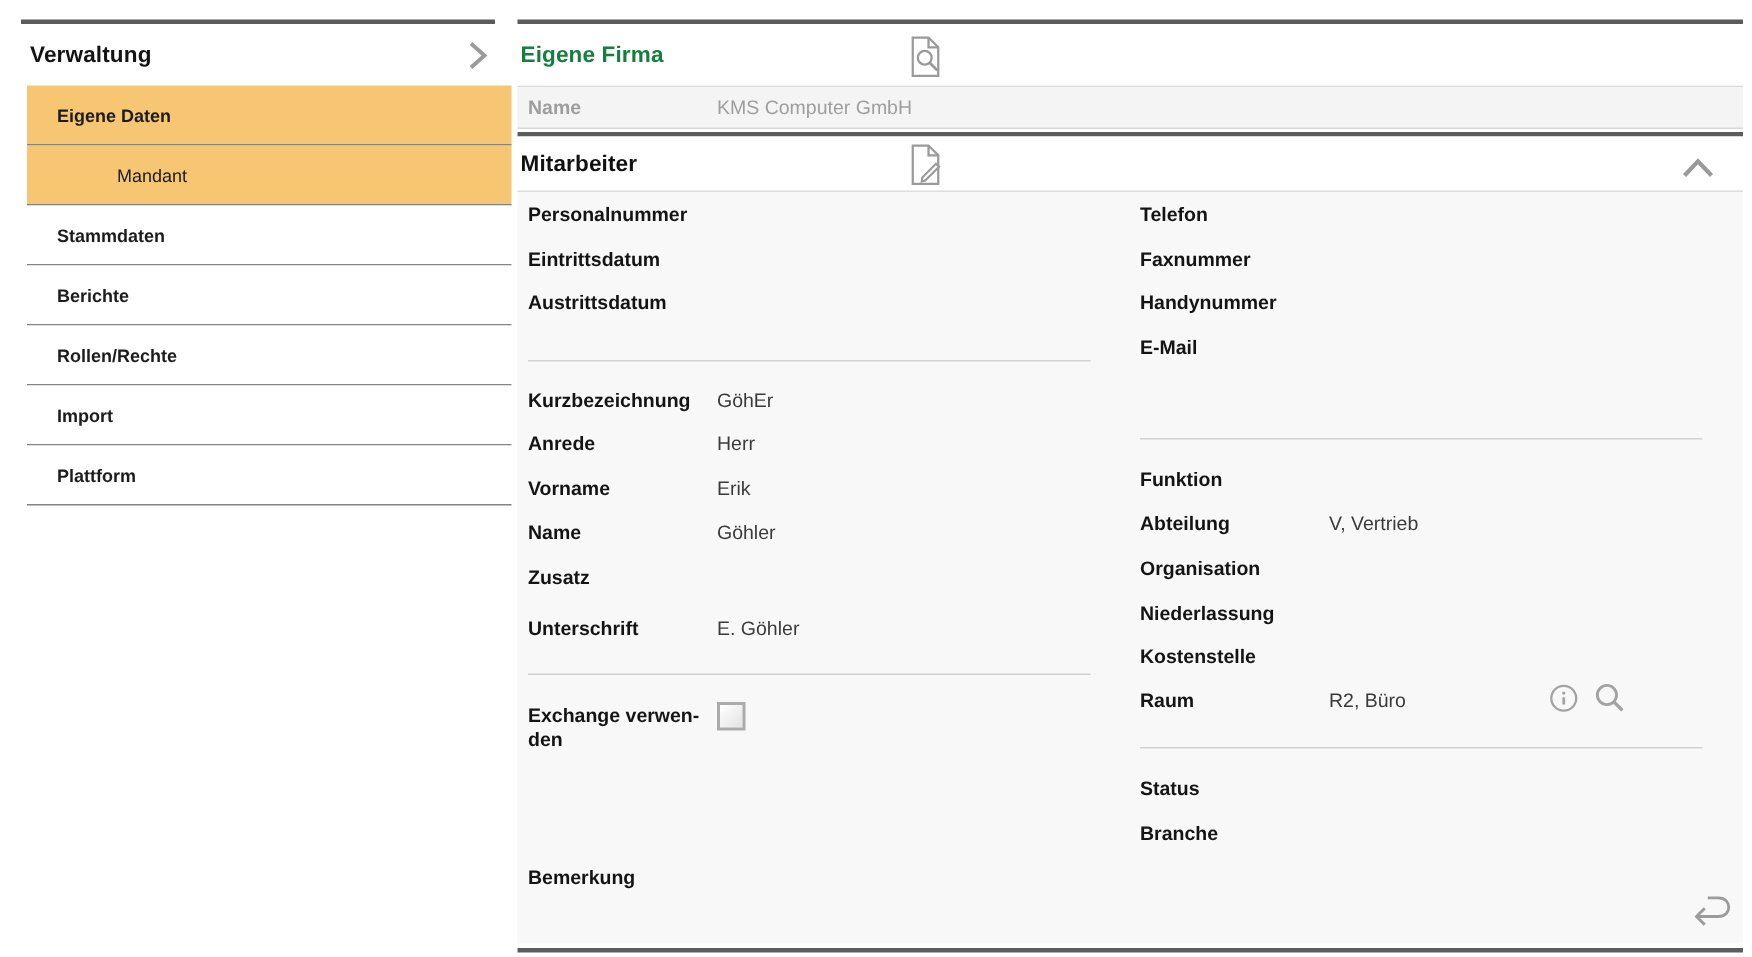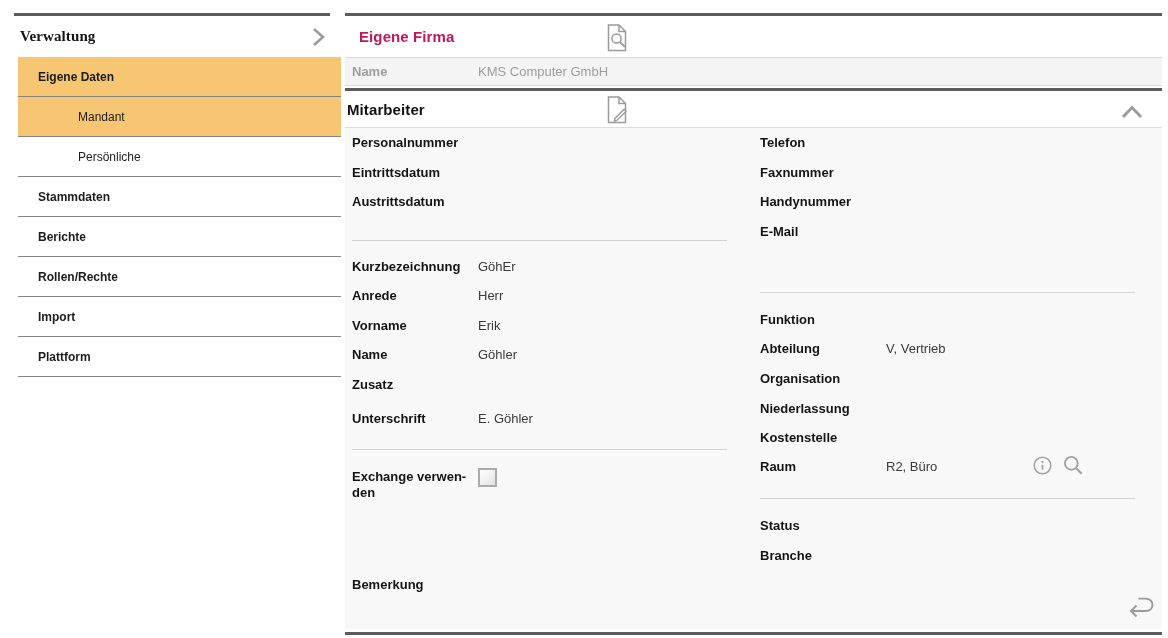--- a/index.html
+++ b/index.html
@@ -5,33 +5,33 @@
   html,body{margin:0;padding:0;}
   body{
     width:1168px;height:638px;position:relative;background:#ffffff;
     font-family:"Liberation Sans", sans-serif;overflow:hidden;
     -webkit-font-smoothing:antialiased;
   }
   
   .sidebar{position:absolute;left:0;top:13px;width:341px;}
   .sb-header{margin-left:14px;width:316px;border-top:3px solid #5c5c5c;height:41px;
     display:flex;align-items:center;justify-content:space-between;background:#fff;}
-  .sb-title{font-size:15px;font-weight:bold;color:#141414;padding-left:6px;letter-spacing:.1px;font-family:Liberation Serif, serif;}
+  .sb-title{font-size:15px;font-weight:bold;color:#141414;padding-left:6px;letter-spacing:.1px;}
   .sb-chevron{display:flex;align-items:center;padding-right:2px;}
   .sb-items{margin-left:18px;width:323px;}
   .sb-item{height:40px;box-sizing:border-box;border-bottom:1px solid #848484;
     display:flex;align-items:center;font-size:12px;color:#1c1c1c;padding-left:20px;background:#fff;cursor:pointer;}
   .sb-item.lvl2{padding-left:60px;}
   .sb-item.bold{font-weight:bold;}
   .sb-item.active{background:#f6c673;}
   
   .main{position:absolute;left:345px;top:13px;width:817px;height:619px;border-top:3px solid #5c5c5c;box-sizing:content-box;}
   .sec-header{height:41px;position:relative;display:flex;align-items:center;background:#fff;}
   .sec-title{font-size:15px;font-weight:bold;padding-left:2px;letter-spacing:.1px;}
-  .sec-title.gray{color:#be185d;margin-left:12px;}
+  .sec-title.gray{color:#15803d;}
   .sec-title.black{color:#111;}
   .hdr-icon{position:absolute;left:258px;top:7px;width:28px;height:30px;cursor:pointer;}
   .hdr-collapse{position:absolute;right:18px;top:13px;cursor:pointer;}
   .name-row{height:27px;background:#f4f4f4;border-top:1px solid #d9d9d9;border-bottom:1px solid #d9d9d9;
     display:flex;align-items:center;font-size:13px;color:#9e9e9e;}
   .name-label{font-weight:bold;padding-left:7px;width:126px;flex-shrink:0;}
   .dark-divider{height:3px;background:#5c5c5c;margin-top:2px;}
   .mita-header{height:36px;}
   .form{position:relative;height:501px;background:#f8f8f8;border-top:1px solid #dedede;}
   .col{position:absolute;top:0;width:375px;height:100%;}
@@ -61,23 +61,20 @@
         </svg>
     </span>
   </div>
   <div class="sb-items">
     <div class="sb-item bold active">
         <span>Eigene Daten</span>
       </div>
     <div class="sb-item lvl2 active">
         <span>Mandant</span>
       </div>
-    <div class="sb-item lvl2">
-        <span>Persönliche</span>
-      </div>
     <div class="sb-item bold">
         <span>Stammdaten</span>
       </div>
     <div class="sb-item bold">
         <span>Berichte</span>
       </div>
     <div class="sb-item bold">
         <span>Rollen/Rechte</span>
       </div>
     <div class="sb-item bold">

